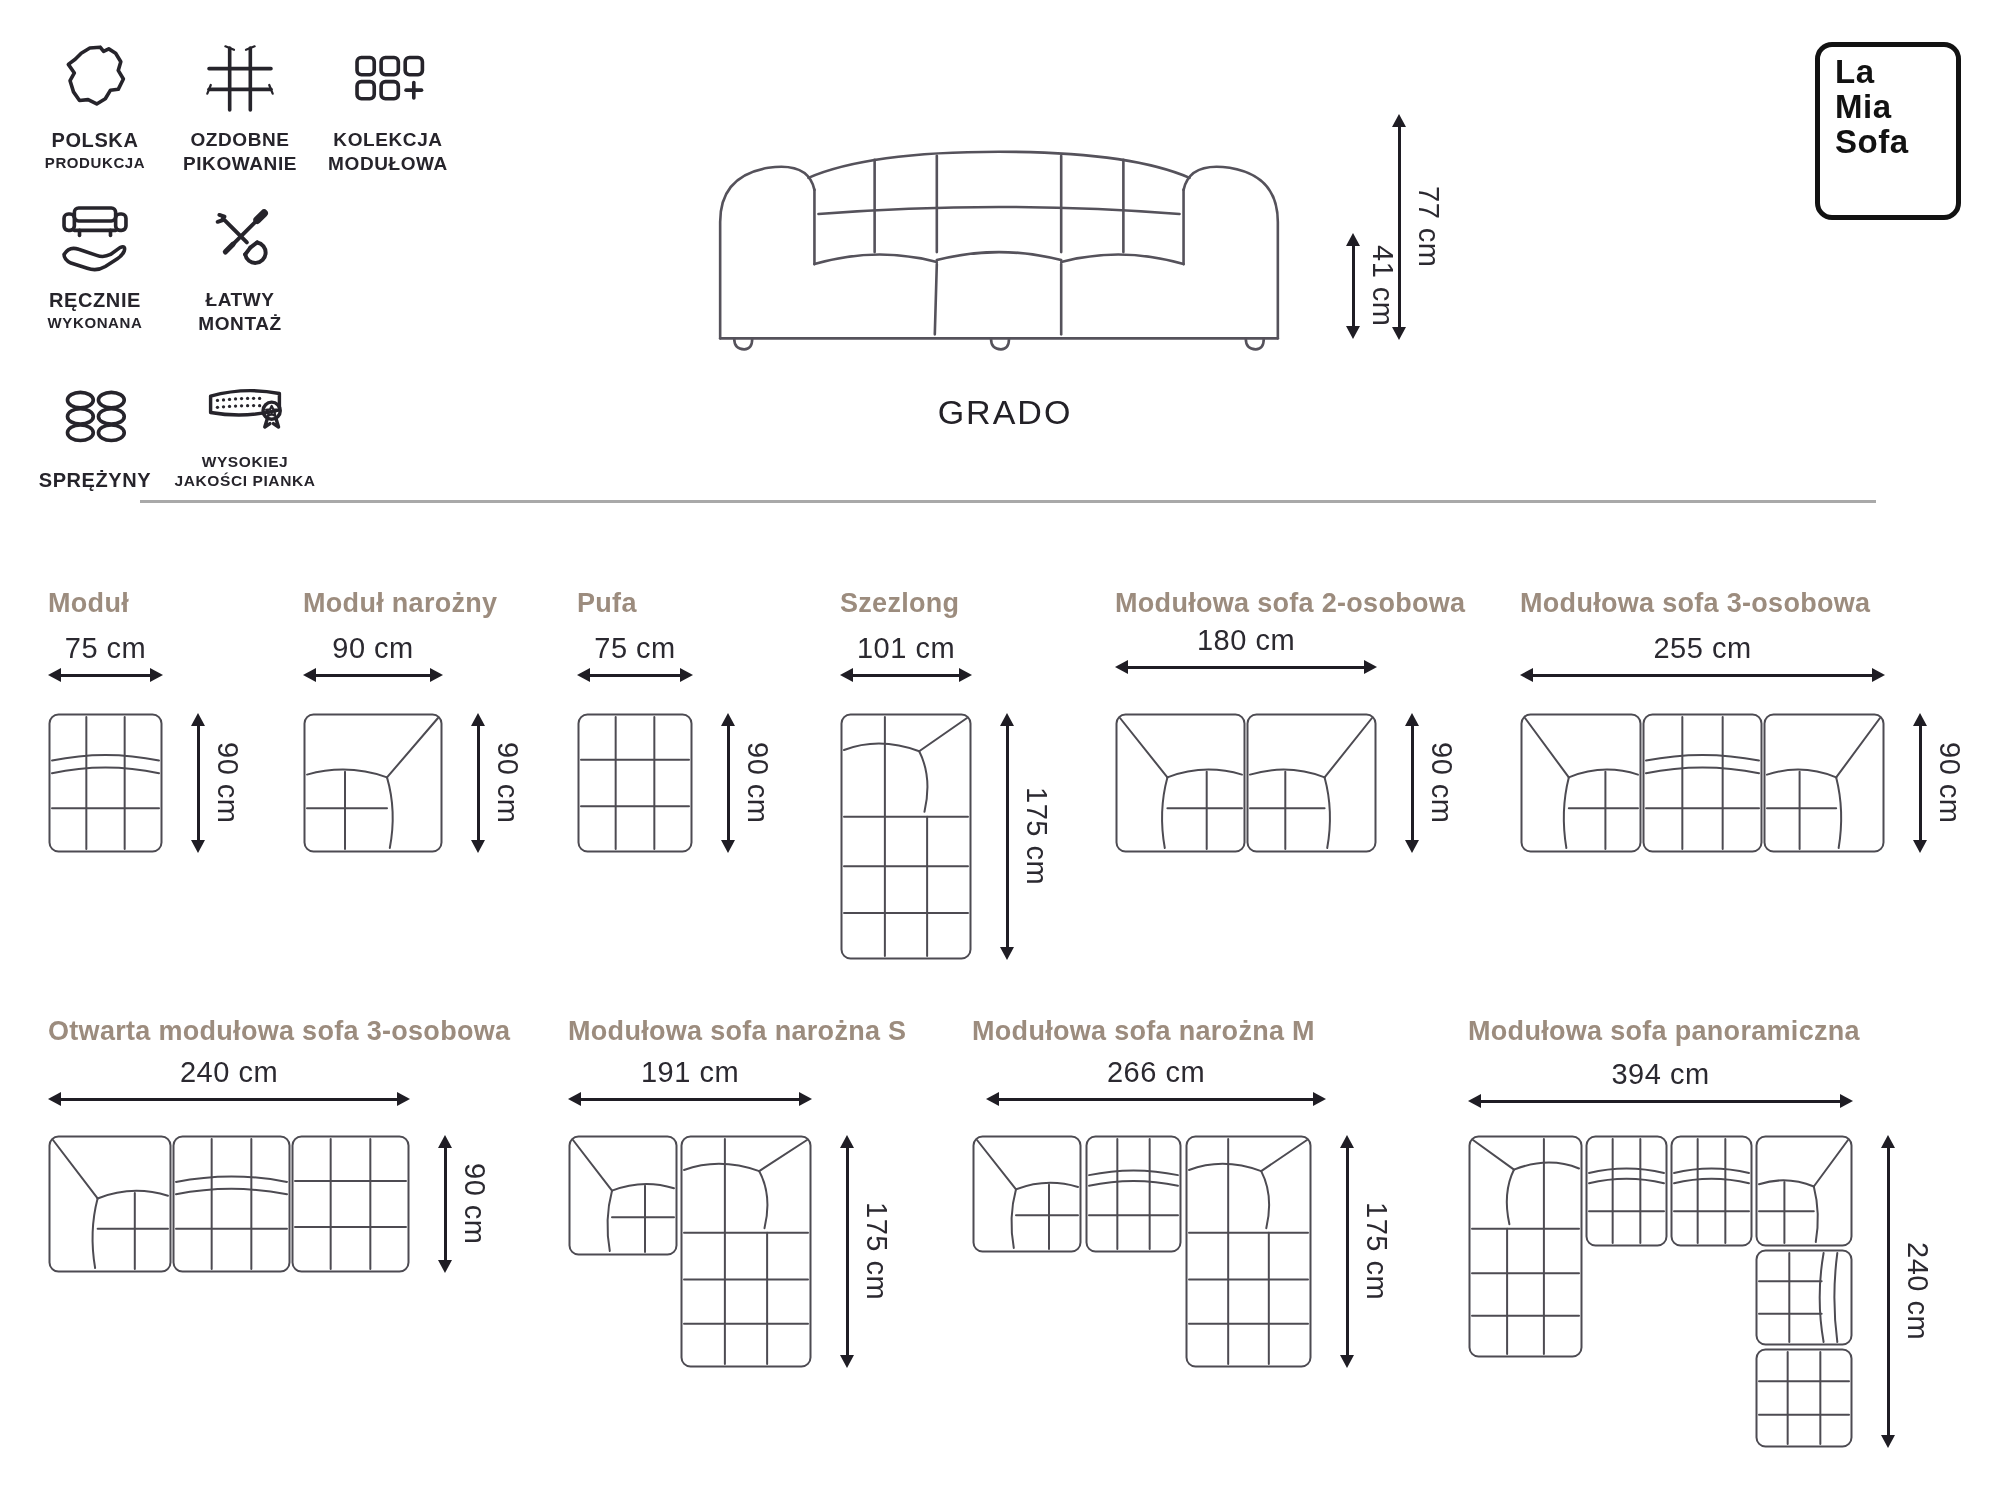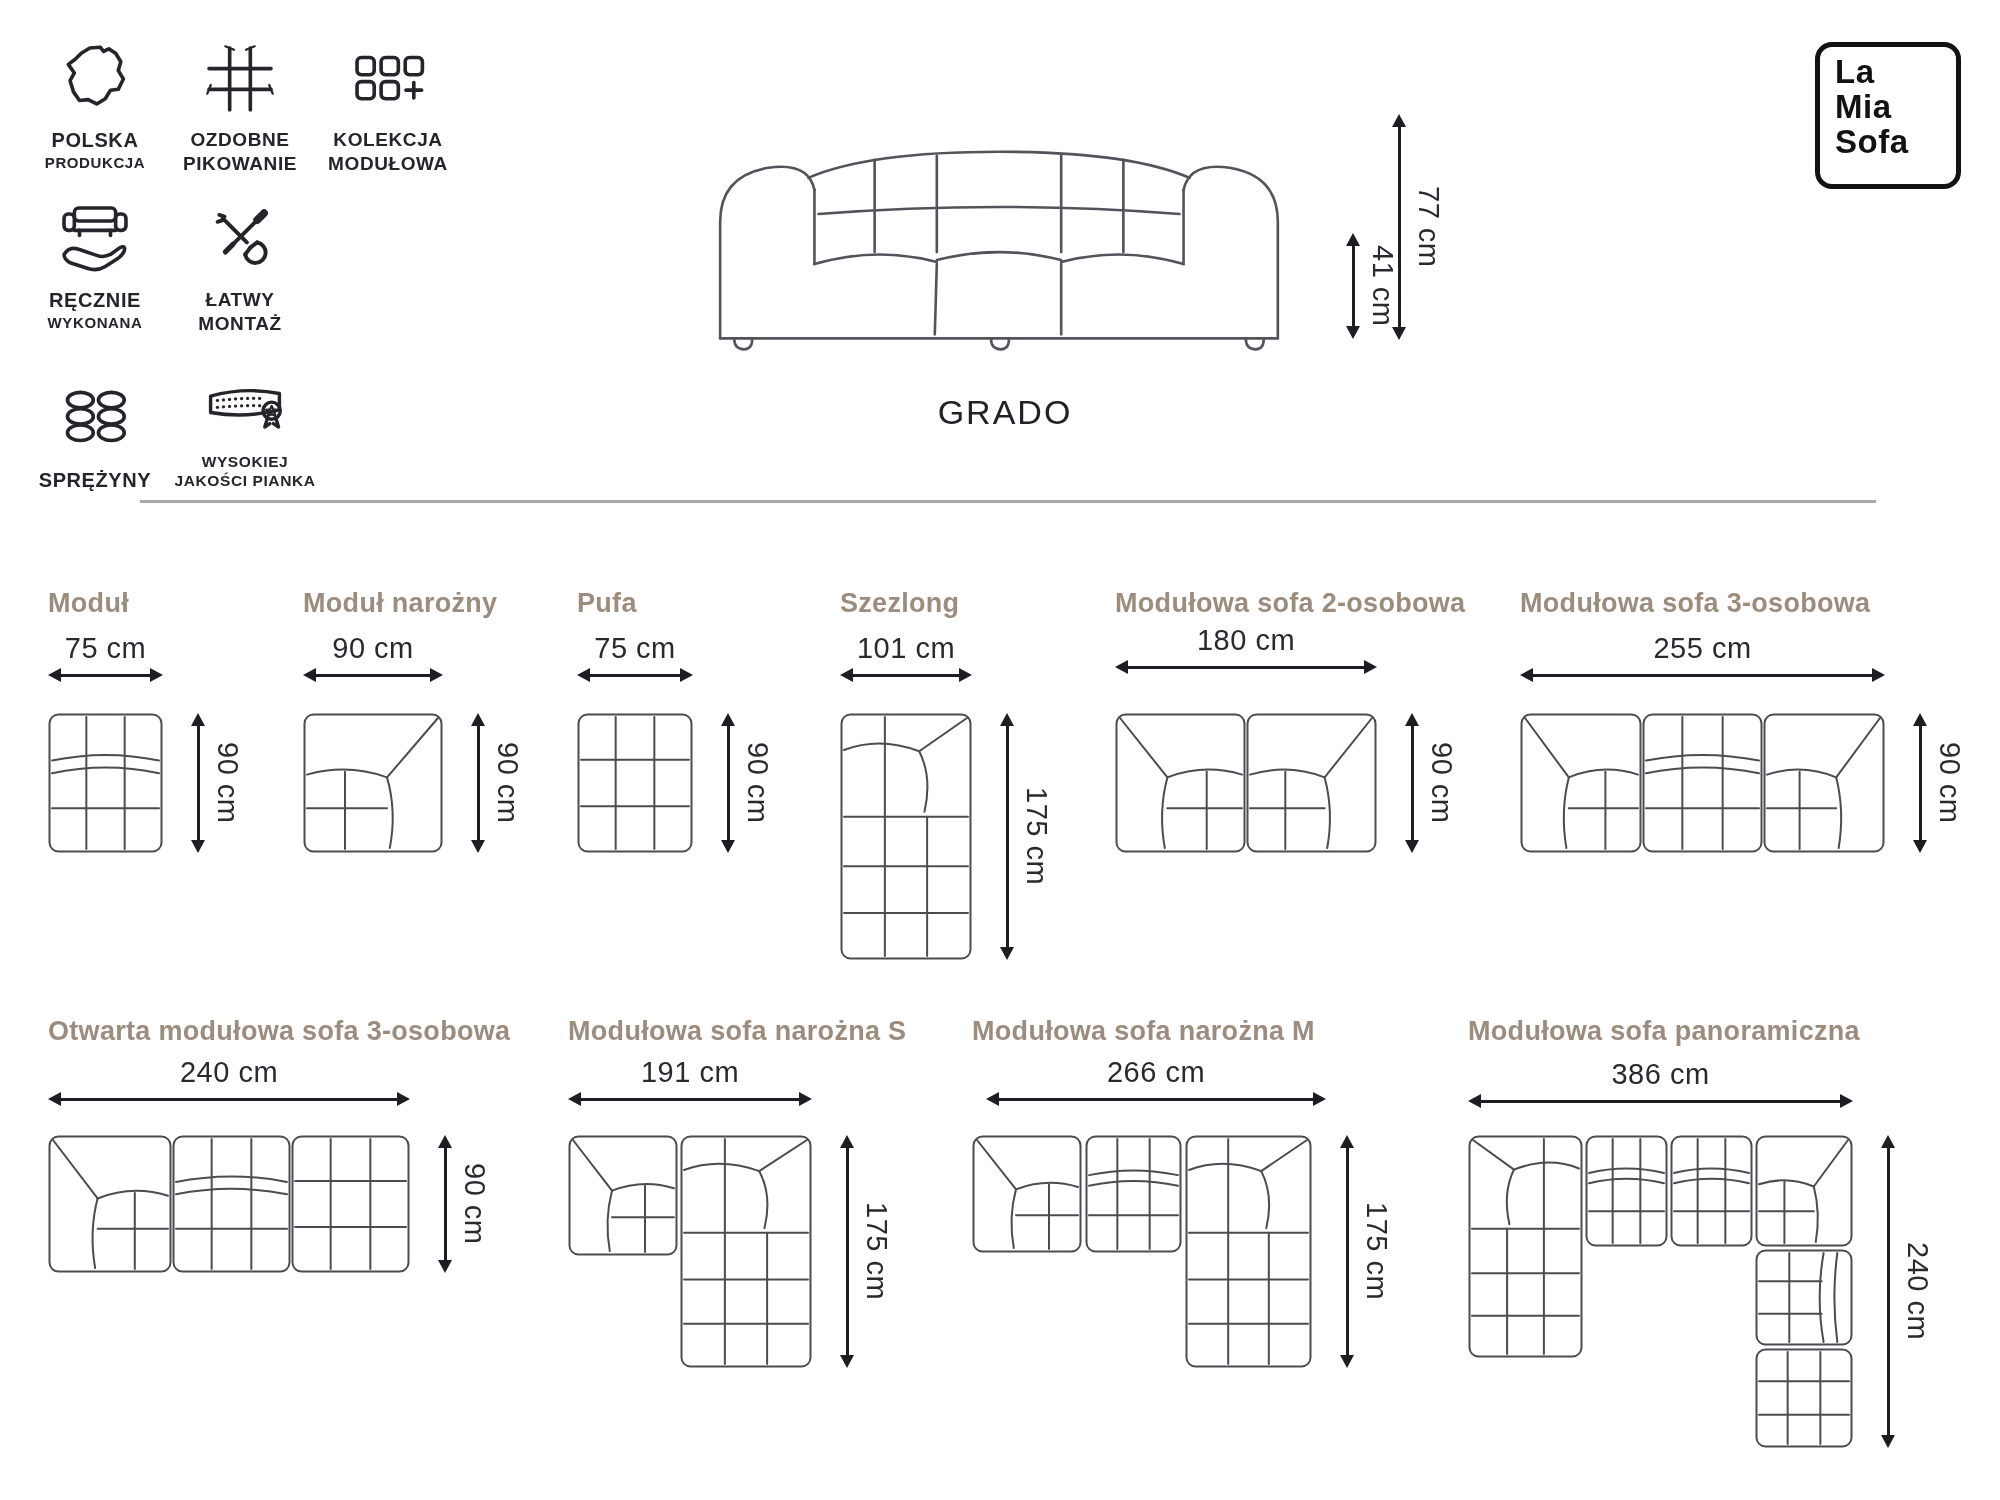--- a/index.html
+++ b/index.html
@@ -13,21 +13,21 @@
   .badge .l1{font-size:20px;font-weight:700;letter-spacing:.6px;color:#26242b;line-height:1.25;}
   .badge .l2{font-size:15px;font-weight:600;letter-spacing:.6px;color:#26242b;line-height:1.3;}
   .badge.eq .l1,.badge.eq .l2{font-size:19px;font-weight:700;}
   .badge.small .l1,.badge.small .l2{font-size:15.5px;font-weight:700;}
 
   
   #hero-sofa{position:absolute;left:668px;top:98px;width:662px;height:258px;}
   #hero-sofa svg{width:100%;height:100%;display:block;}
   #product-name{position:absolute;left:855px;top:393px;width:300px;text-align:center;
     font-size:34px;font-weight:400;letter-spacing:2px;color:#232127;}
-  #brand-logo{position:absolute;left:1815px;top:42px;width:146px;height:147px;box-sizing:border-box;
+  #brand-logo{position:absolute;left:1815px;top:42px;width:146px;height:178px;box-sizing:border-box;
     border:5px solid #121212;border-radius:17px;padding:8px 0 0 15px;line-height:1.06;
     font-size:33px;font-weight:800;color:#121212;letter-spacing:.5px;}
   #brand-logo span{display:block;}
   #divider{position:absolute;left:140px;top:500px;width:1736px;height:3px;background:#a9a9a9;}
 
   
   .dimlabel{font-size:29px;color:#2b2930;letter-spacing:.5px;white-space:nowrap;}
   .vlabel{writing-mode:vertical-rl;}
   .wdim{position:absolute;display:flex;flex-direction:column;align-items:center;gap:9px;}
   .hdim{position:absolute;display:flex;align-items:center;gap:11px;}
@@ -561,21 +561,21 @@
       <span class="varrow">
           <span class="ln"></span>
         </span>
       <span class="dimlabel vlabel">175 cm</span>
     </div>
   </section>
 
   <section class="card" style="left:1468px;top:1016px;width:520px;height:460px">
     <h3 class="mtitle">Modułowa sofa panoramiczna</h3>
     <div class="wdim" style="left:0;top:42px;width:385px">
-      <span class="dimlabel">386 cm</span>
+      <span class="dimlabel">394 cm</span>
       <span class="harrow">
           <span class="ln"></span>
         </span>
     </div>
     <div class="blocks" style="left:0;top:119px;width:385px;height:313px">
       <i class="blk" style="left:0;top:0;width:115px;height:223px">
           <svg viewBox="0 0 115 223" fill="none" stroke="#4d4b52" stroke-width="2" stroke-linecap="round" stroke-linejoin="round">
             <rect x="1.5" y="1.5" width="112" height="220" rx="9"></rect>
             <path d="M5 5 L 46 34.565"></path>
             <path d="M111 33.449999999999996 Q 80.5 21.185 46 34.565"></path>

